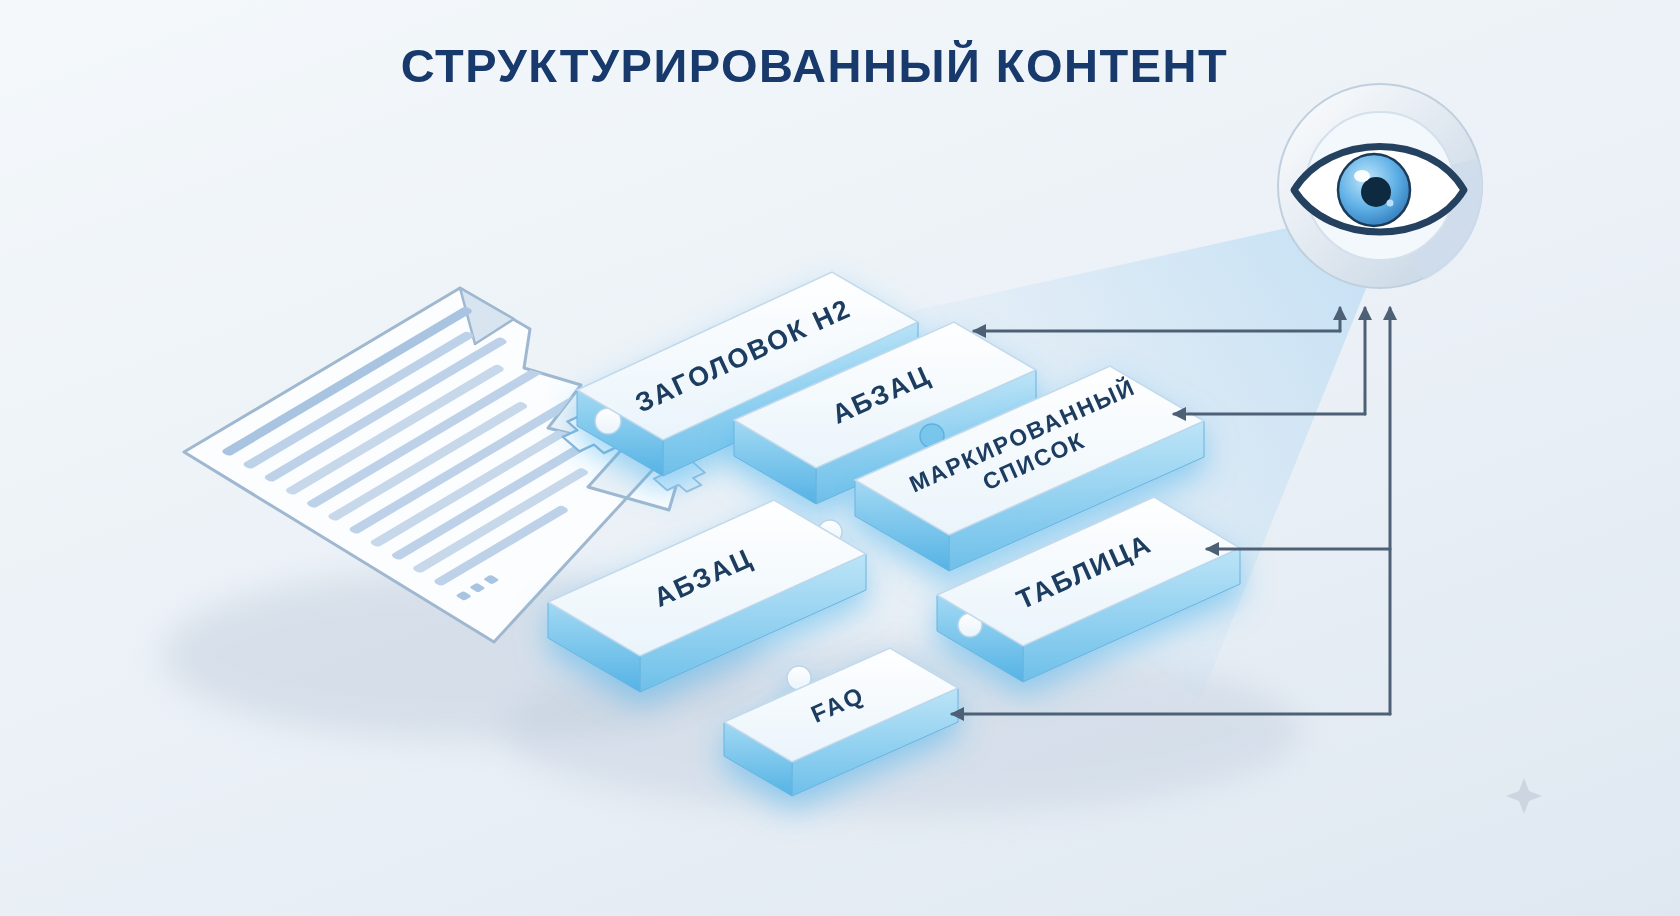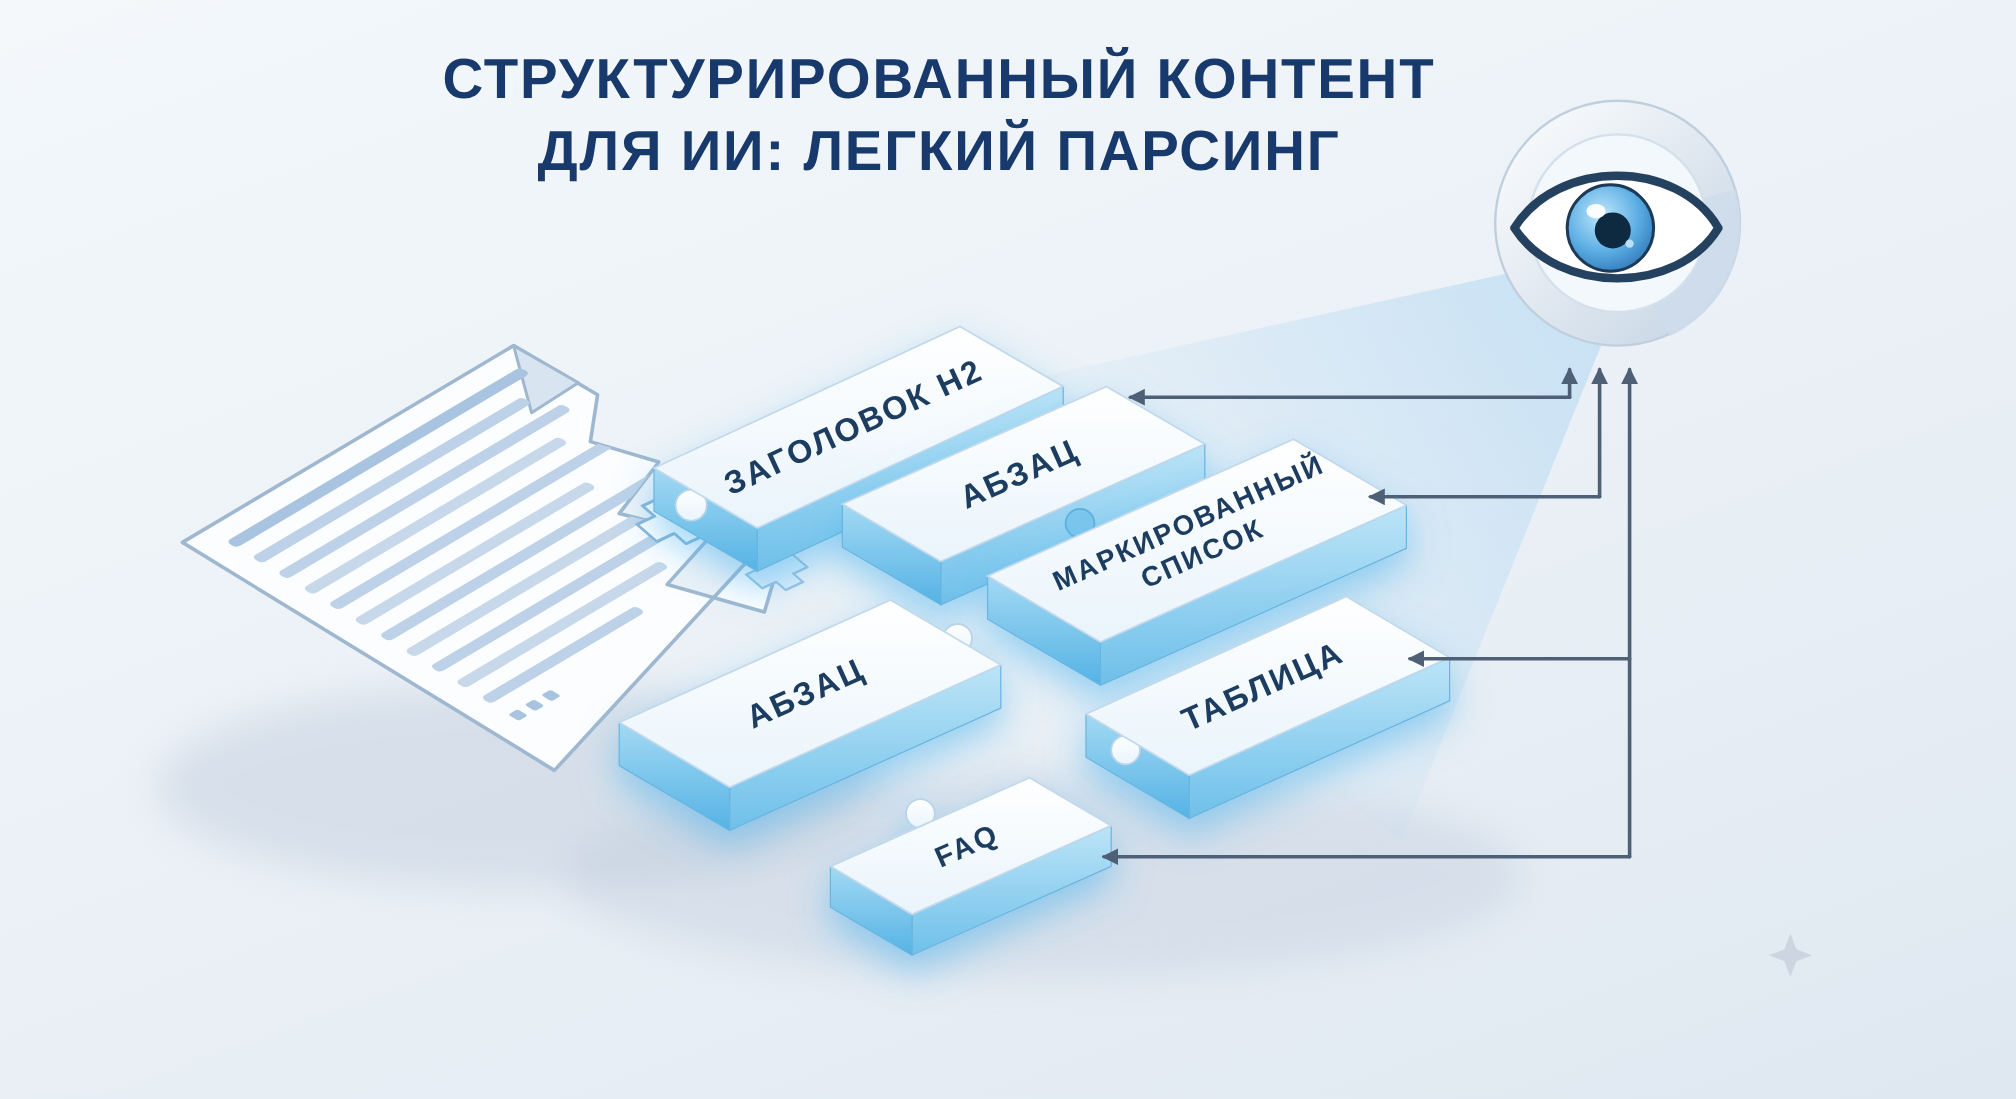--- a/index.html
+++ b/index.html
@@ -1,40 +1,39 @@
 <!DOCTYPE html>
 <html><head>
 <meta charset="utf-8">
 <style>
   html,body{margin:0;padding:0;}
   body{
     width:1680px;height:916px;overflow:hidden;
     font-family:"Liberation Sans", sans-serif;
     background:linear-gradient(160deg,#f4f8fb 0%, #eaf0f6 55%, #dfe8f1 100%);
   }
-  .stage{position:relative;width:1496px;height:916px;}
+  .stage{position:relative;width:1496px;height:916px;margin-left:32px;}
   .stage > svg{position:absolute;left:0;top:0;}
   .title{
     position:absolute;top:36px;left:0;width:1565px;
     text-align:center;color:#17396b;
     font-weight:bold;font-size:47px;line-height:1.28;letter-spacing:1.5px;
   }
   .piece-label{
     font-family:"Liberation Sans", sans-serif;
     font-weight:bold;fill:#1d3e61;letter-spacing:2px;
   }
 </style>
 </head>
 <body>
 
 <div class="stage">
 
   <div class="title">
     <div>СТРУКТУРИРОВАННЫЙ КОНТЕНТ</div>
-    <div>ДЛЯ ИИ: ЛЕГКИЙ ПАРСИНГ</div>
   </div>
 
   <svg width="1680" height="916" viewBox="0 0 1680 916">
     <defs>
       <linearGradient id="topGrad" x1="0" y1="0" x2="0" y2="1">
         <stop offset="0" stop-color="#ffffff"></stop>
         <stop offset="1" stop-color="#e9f4fb"></stop>
       </linearGradient>
       <linearGradient id="sideGradL" x1="0" y1="0" x2="0" y2="1">
         <stop offset="0" stop-color="#bce4f7"></stop>

